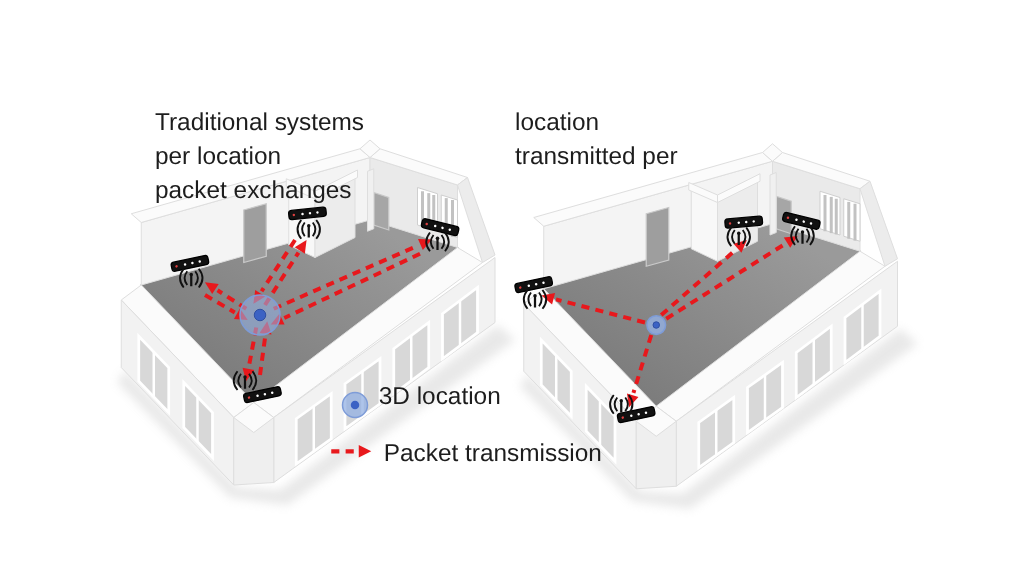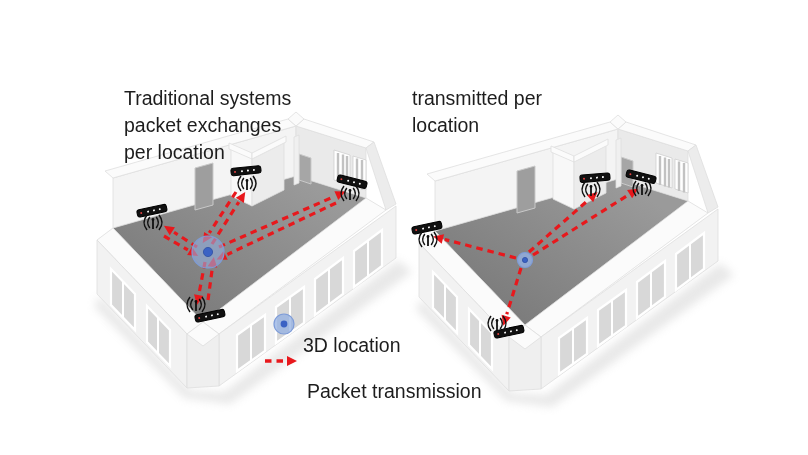--- a/index.html
+++ b/index.html
@@ -3,21 +3,21 @@
 <meta charset="utf-8">
 <style>
   html,body{margin:0;padding:0;background:#ffffff;}
   body{width:808px;height:455px;position:relative;overflow:hidden;
        font-family:"Liberation Sans", sans-serif;}
   #stage{position:absolute;left:0;top:0;width:808px;height:393px;}
   svg{position:absolute;left:0;top:0;}
   .caption{position:absolute;color:#1d1d1d;font-size:19.5px;line-height:27px;
            white-space:nowrap;}
   .legend-text{position:absolute;color:#1d1d1d;font-size:19.5px;line-height:27px;
-           white-space:nowrap;margin-top:28px;}
+           white-space:nowrap;}
 </style>
 </head>
 <body>
 
 <div id="stage">
   <svg id="fig" width="808" height="455" viewBox="0 0 808 455">
     <defs>
       <filter id="softblur" x="-20%" y="-20%" width="140%" height="140%">
         <feGaussianBlur stdDeviation="4"></feGaussianBlur>
       </filter>
@@ -313,26 +313,26 @@
           <g>
             <line x1="265" y1="361" x2="288" y2="361" stroke="#e8181c" stroke-width="3.4" stroke-dasharray="6.5 5"></line>
             <polygon points="297,361 287,356 287,366" fill="#e8181c"></polygon>
           </g>
         </g>
       </g>
   </svg>
 
   <div class="caption" style="left:124px;top:85px">
     <div>Traditional systems</div>
+    <div>per location</div>
     <div>packet exchanges</div>
-    <div>per location</div>
   </div>
 
   <div class="caption" style="left:412px;top:85px">
+    <div>location</div>
     <div>transmitted per</div>
-    <div>location</div>
   </div>
 
   <div class="legend-text" style="left:303px;top:304px">
     <div>3D location</div>
   </div>
   <div class="legend-text" style="left:307px;top:350px">Packet transmission</div>
 </div>
 
 </body></html>

